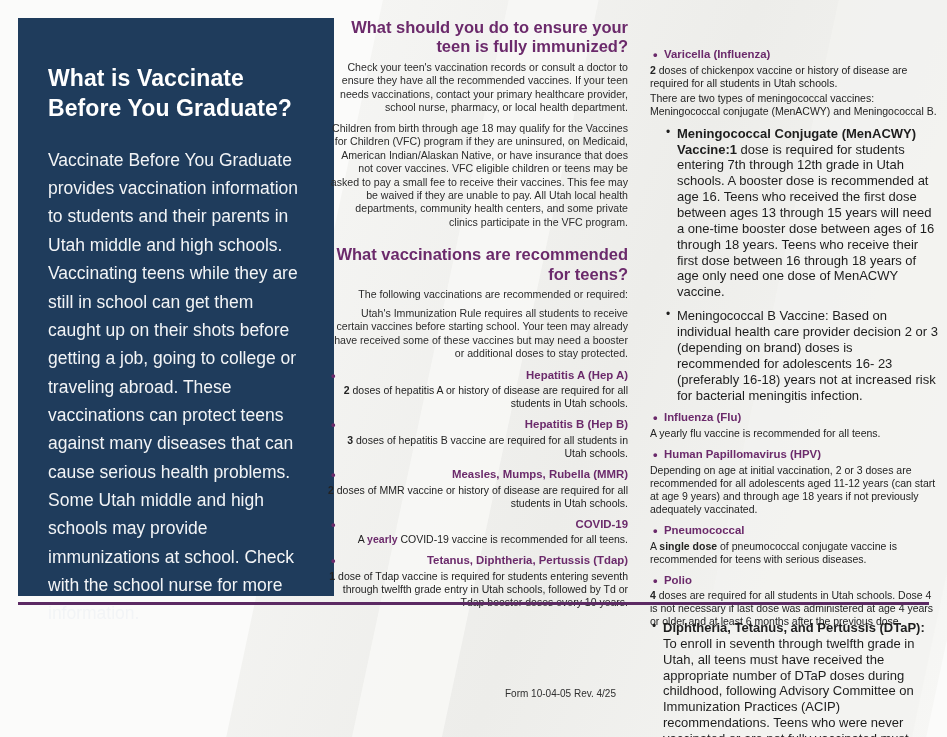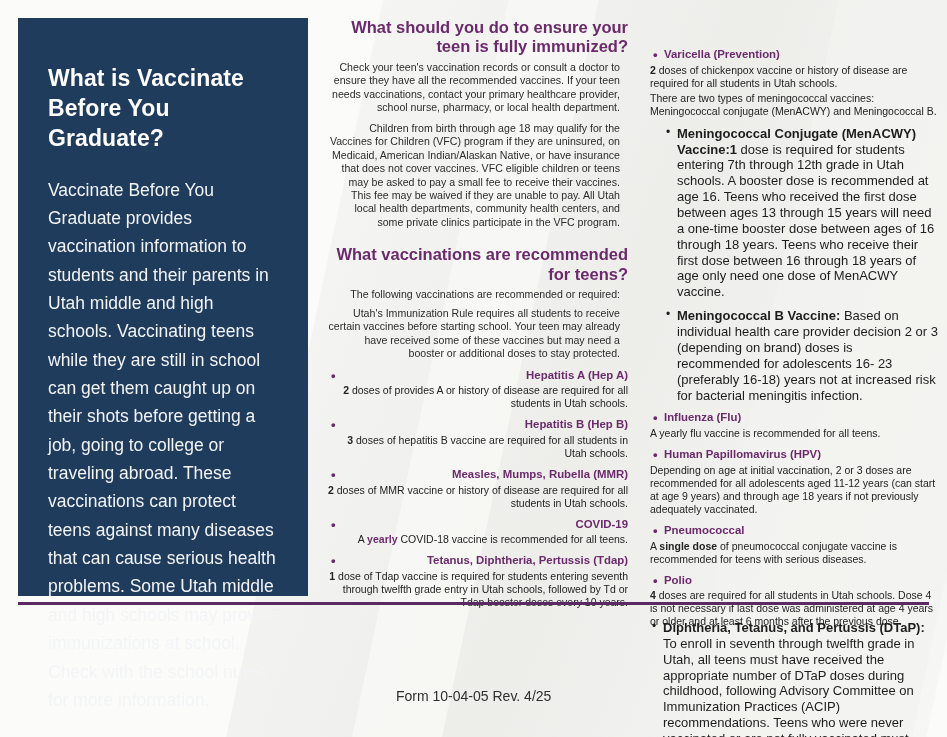--- a/index.html
+++ b/index.html
@@ -47,21 +47,21 @@
     width: 230px; height: 900px;
     transform: skewX(-12deg);
     background: #f2f2f0;
     opacity: .8;
   }
 
   
   .left-panel {
     position: absolute;
     left: 18px; top: 18px;
-    width: 290px; height: 578px;
+    width: 316px; height: 578px;
     background: #1f3c5c;
     color: #ffffff;
     box-sizing: border-box;
     padding: 28px 26px 20px 30px;
   }
   .left-title {
     font-size: 23px;
     font-weight: bold;
     line-height: 1.3;
     color: #ffffff;
@@ -97,21 +97,21 @@
     line-height: 1.18;
     margin: 0 0 4px 0;
   }
   h2.sec.second {
     margin-top: 16px;
   }
   p.body {
     font-size: 10.6px;
     line-height: 1.27;
     color: #2c2c2c;
-    margin: 0 8px 7px 0;
+    margin: 0 0 7px 0;
   }
   p.body.tight {
     margin-bottom: 5px;
   }
 
   ul.bullets {
     list-style: none;
     margin: 0;
     padding: 0;
   }
@@ -182,25 +182,25 @@
   
   .bottom-right {
     position: absolute;
     left: 650px;
     top: 612px;
     width: 288px;
   }
 
   .form-line {
     position: absolute;
-    left: 396px;
+    left: 376px;
     top: 688px;
     width: 240px;
-    text-align: left;
-    font-size: 14px;
+    text-align: right;
+    font-size: 10px;
     color: #2f2f2f;
   }
 </style>
 </head>
 <body>
 
 <div class="page">
 
   <div class="bg-shape bg-a"></div>
   <div class="bg-shape bg-b"></div>
@@ -215,40 +215,40 @@
     <h2 class="sec">What should you do to ensure your teen is fully immunized?</h2>
     <p class="body">Check your teen's vaccination records or consult a doctor to ensure they have all the recommended vaccines. If your teen needs vaccinations, contact your primary healthcare provider, school nurse, pharmacy, or local health department.</p>
     <p class="body">Children from birth through age 18 may qualify for the Vaccines for Children (VFC) program if they are uninsured, on Medicaid, American Indian/Alaskan Native, or have insurance that does not cover vaccines. VFC eligible children or teens may be asked to pay a small fee to receive their vaccines. This fee may be waived if they are unable to pay. All Utah local health departments, community health centers, and some private clinics participate in the VFC program.</p>
 
     <h2 class="sec second">What vaccinations are recommended for teens?</h2>
     <p class="body tight">The following vaccinations are recommended or required:</p>
     <p class="body tight">Utah's Immunization Rule requires all students to receive certain vaccines before starting school. Your teen may already have received some of these vaccines but may need a booster or additional doses to stay protected.</p>
 
     <ul class="bullets" id="mid-list">
         <li class="bullet-head">Hepatitis A (Hep A)</li>
-        <p class="item-text"><span class="b">2</span><span> doses of provides A or history of disease are  required for all students in Utah schools.</span></p>
+        <p class="item-text"><span class="b">2</span><span> doses of hepatitis A or history of disease are  required for all students in Utah schools.</span></p>
         <li class="bullet-head">Hepatitis B (Hep B)</li>
         <p class="item-text"><span class="b">3</span><span> doses of hepatitis B vaccine are required for all students in Utah schools.</span></p>
         <li class="bullet-head">Measles, Mumps, Rubella (MMR)</li>
         <p class="item-text"><span class="b">2</span><span> doses of MMR vaccine or history of disease are required for all students in Utah schools.</span></p>
         <li class="bullet-head">COVID-19</li>
-        <p class="item-text"><span>A </span><span class="accent">yearly</span><span> COVID-18 vaccine is recommended for all teens.</span></p>
+        <p class="item-text"><span>A </span><span class="accent">yearly</span><span> COVID-19 vaccine is recommended for all teens.</span></p>
         <li class="bullet-head">Tetanus, Diphtheria, Pertussis (Tdap)</li>
         <p class="item-text"><span class="b">1</span><span> dose of Tdap vaccine is required for students entering seventh through twelfth grade entry in Utah schools, followed by Td or Tdap booster doses every 10 years.</span></p>
       </ul>
   </div>
 
   <div class="col-right">
     <ul class="bullets" id="right-list">
-        <li class="bullet-head">Varicella (Prevention)</li>
+        <li class="bullet-head">Varicella (Influenza)</li>
         <p class="item-text"><span class="b">2</span><span> doses of chickenpox vaccine or history of disease are required for all students in Utah schools.</span></p>
         <p class="item-text"><span>There are two types of meningococcal vaccines: Meningococcal conjugate (MenACWY) and Meningococcal B.</span></p>
         <div class="sub-block">
           <li class="sub-head" style="font-weight: normal;"><span style="font-weight: bold;">Meningococcal Conjugate (MenACWY) Vaccine:</span><span class="b">1</span><span> dose is required for students entering 7th through 12th grade in Utah schools. A booster dose is recommended at age 16. Teens who received the first dose between ages 13 through 15 years will need a one-time booster dose between ages of 16 through 18 years. Teens who receive their first dose between 16 through 18 years of age only need one dose of MenACWY vaccine.</span></li>
-          <li class="sub-head" style="font-weight: normal;"><span style="font-weight: bold;">Meningococcal B Vaccine:</span><span> Based on individual health care provider decision 2 or 3 (depending on brand) doses is recommended for adolescents 16- 23 (preferably 16-18) years not at increased risk for bacterial meningitis infection.</span></li>
+          <li class="sub-head" style="font-weight: normal;"><span style="font-weight: normal;">Meningococcal B Vaccine:</span><span> Based on individual health care provider decision 2 or 3 (depending on brand) doses is recommended for adolescents 16- 23 (preferably 16-18) years not at increased risk for bacterial meningitis infection.</span></li>
         </div>
         <li class="bullet-head">Influenza (Flu)</li>
         <p class="item-text"><span>A yearly flu vaccine is recommended for all teens.</span></p>
         <li class="bullet-head">Human Papillomavirus (HPV)</li>
         <p class="item-text"><span>Depending on age at initial vaccination, 2 or 3 doses are recommended for all adolescents aged 11-12 years (can start at age 9 years) and through age 18 years if not previously adequately vaccinated.</span></p>
         <li class="bullet-head">Pneumococcal</li>
         <p class="item-text"><span>A </span><span class="b">single dose</span><span> of pneumococcal conjugate vaccine is recommended for teens with serious diseases.</span></p>
         <li class="bullet-head">Polio</li>
         <p class="item-text"><span class="b">4</span><span> doses are required for all students in Utah schools. Dose 4 is not necessary if last dose was administered at age 4 years or older and at least 6 months after the previous dose.</span></p>
       </ul>

